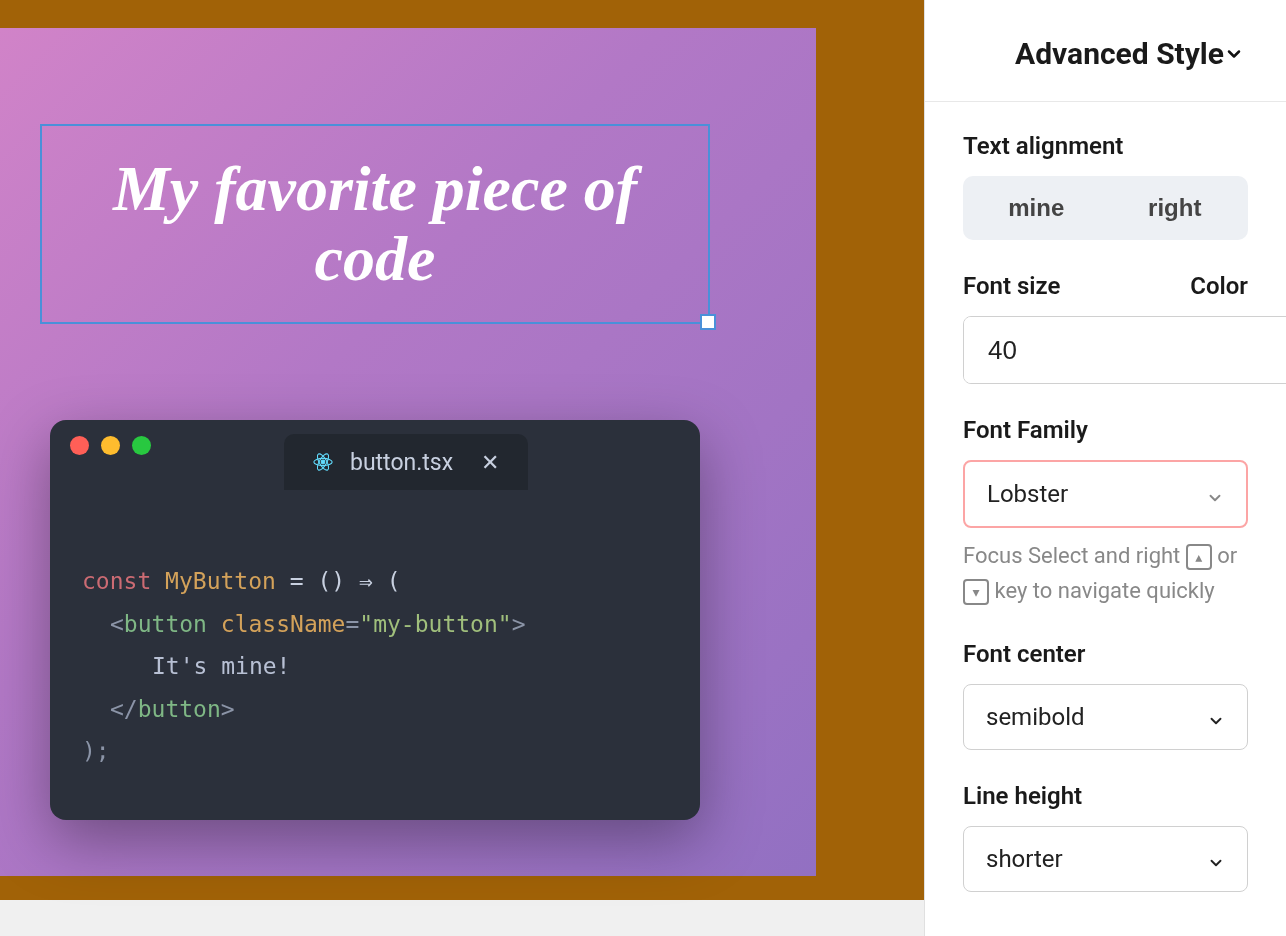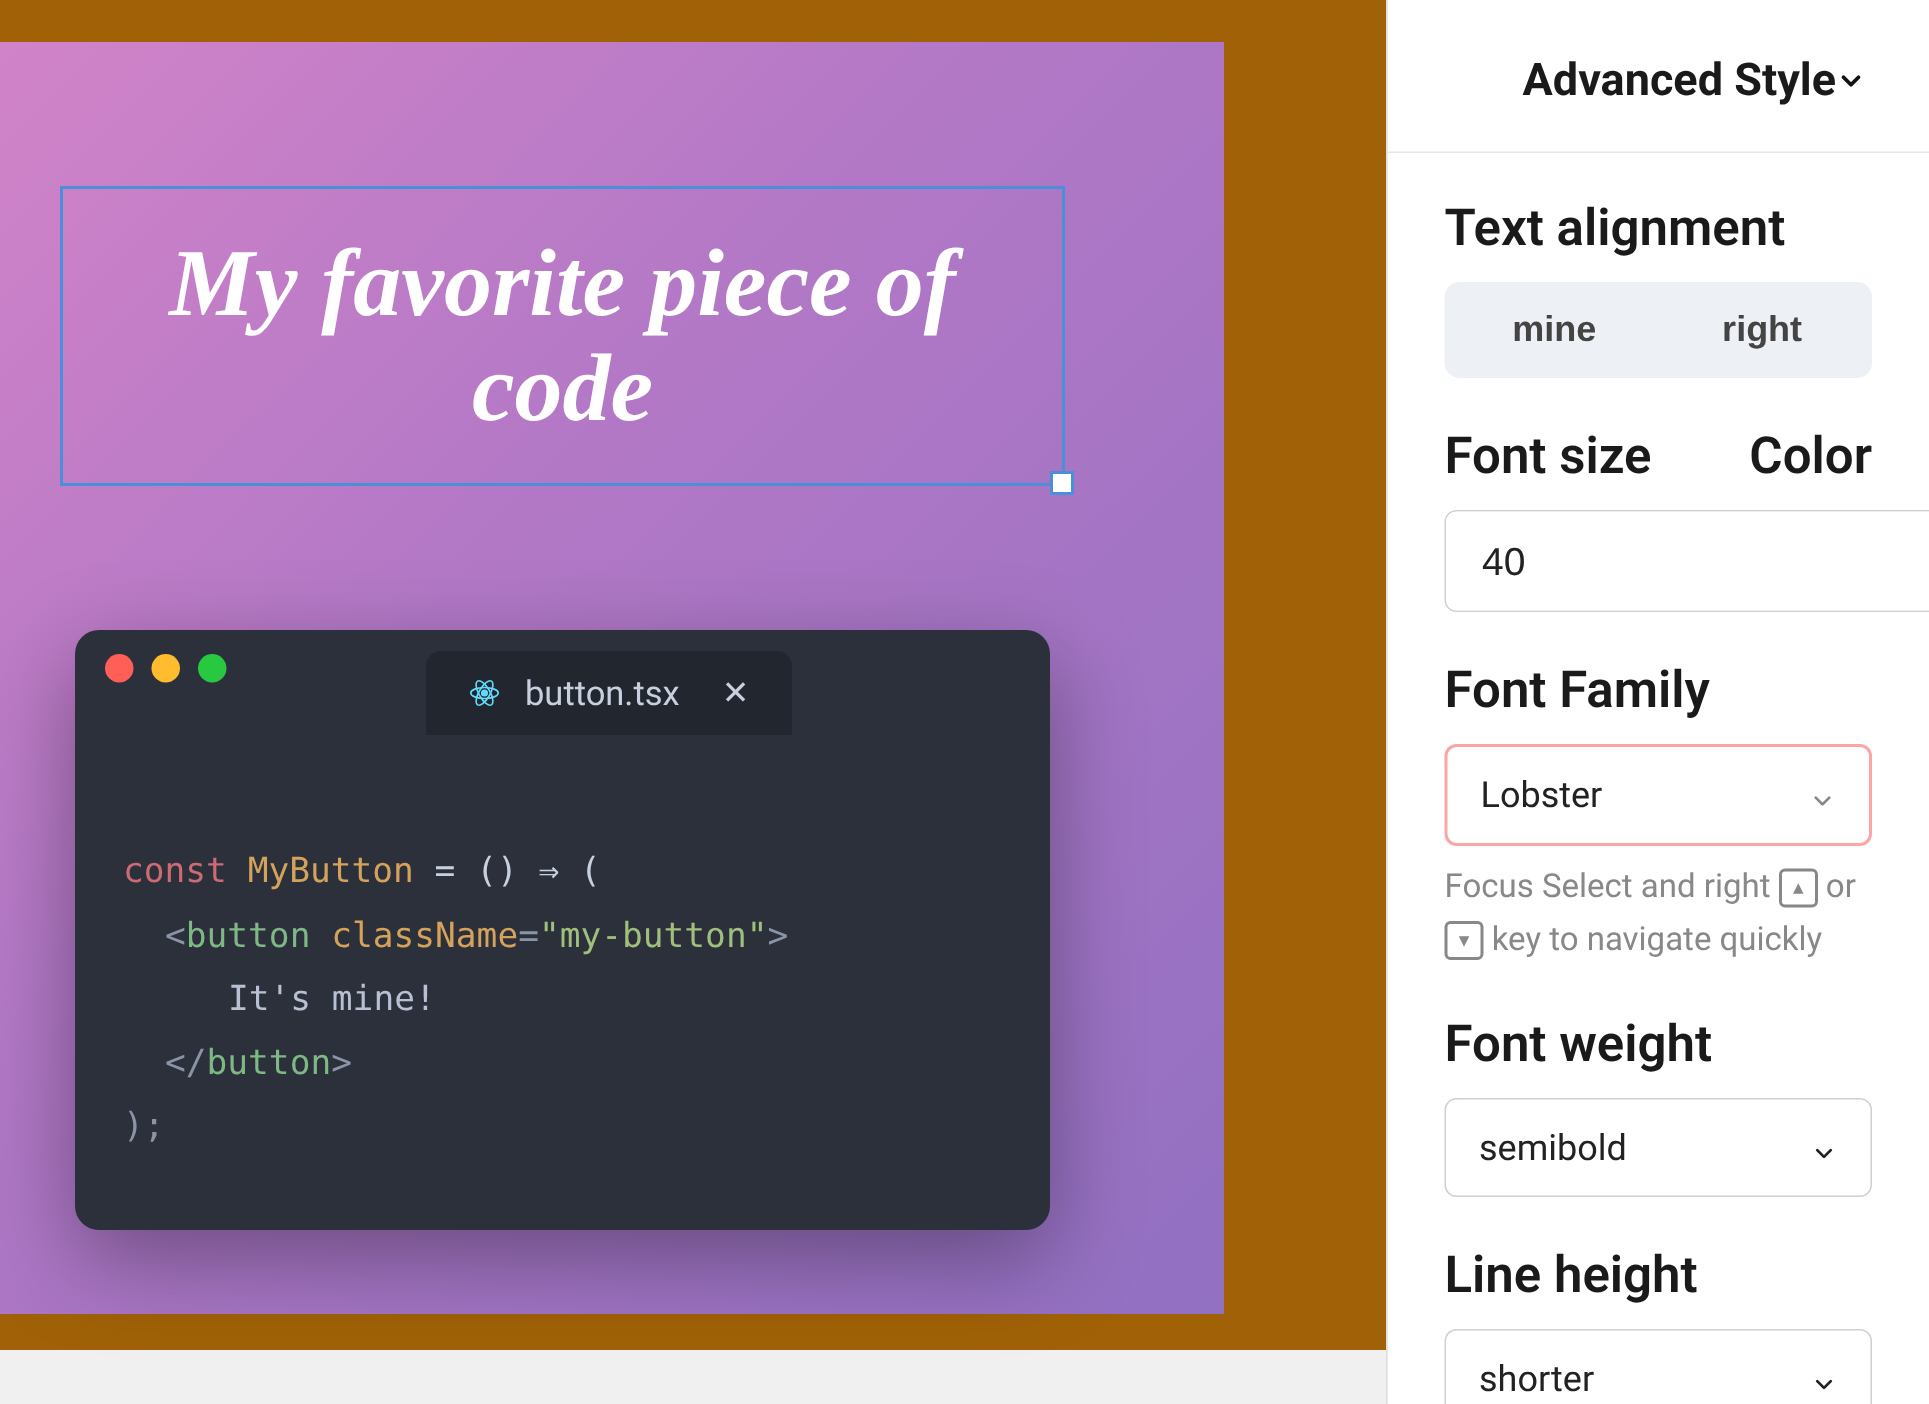--- a/index.html
+++ b/index.html
@@ -161,21 +161,21 @@
       width: 20px;
       height: 20px;
     }
     .section-body {
       padding: 30px 38px 20px 38px;
     }
     .field {
       margin-bottom: 32px;
     }
     .field-label {
-      font-size: 34px;
+      font-size: 24px;
       font-weight: 600;
       color: #1a1a1a;
       margin-bottom: 16px;
     }
     .segment-group {
       display:flex;
       gap:0;
       background:#edf0f4;
       border-radius:10px;
       padding:4px;
@@ -364,21 +364,21 @@
               <polyline points="6 9 12 15 18 9"></polyline>
             </svg>
         </span>
       </div>
       <div class="hint-text">
         <span>Focus Select and right </span><span class="hint-key">▴</span><span> or </span><span class="hint-key">▾</span><span> key to navigate quickly</span>
       </div>
     </div>
 
     <div class="field">
-      <div class="field-label">Font weight</div>
+      <div class="field-label">Font center</div>
       <div class="select-control">
         <span>semibold</span>
         <span class="chev-down-svg">
           <svg viewBox="0 0 24 24" fill="none" stroke="#222" stroke-width="2.5" stroke-linecap="round" stroke-linejoin="round">
               <polyline points="6 9 12 15 18 9"></polyline>
             </svg>
         </span>
       </div>
     </div>
 

